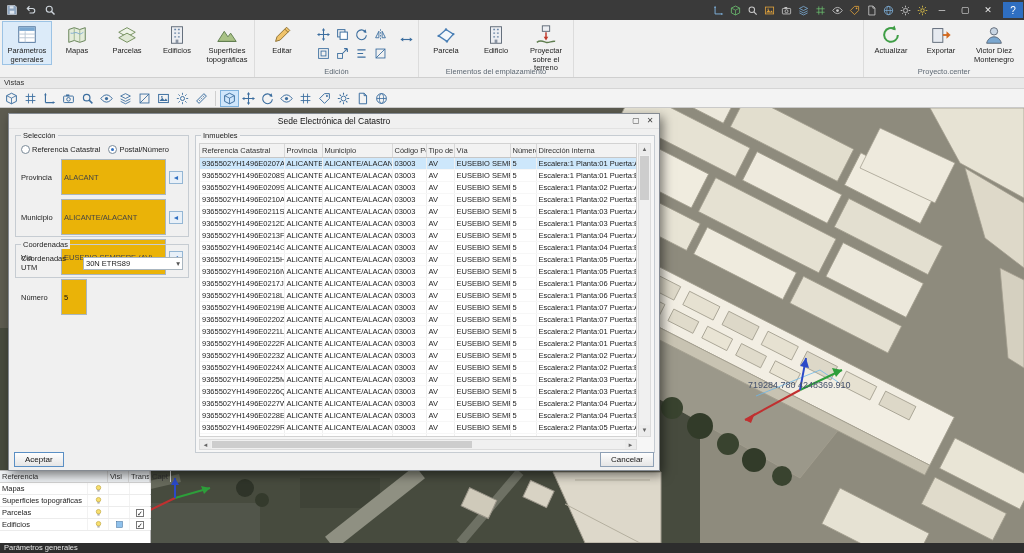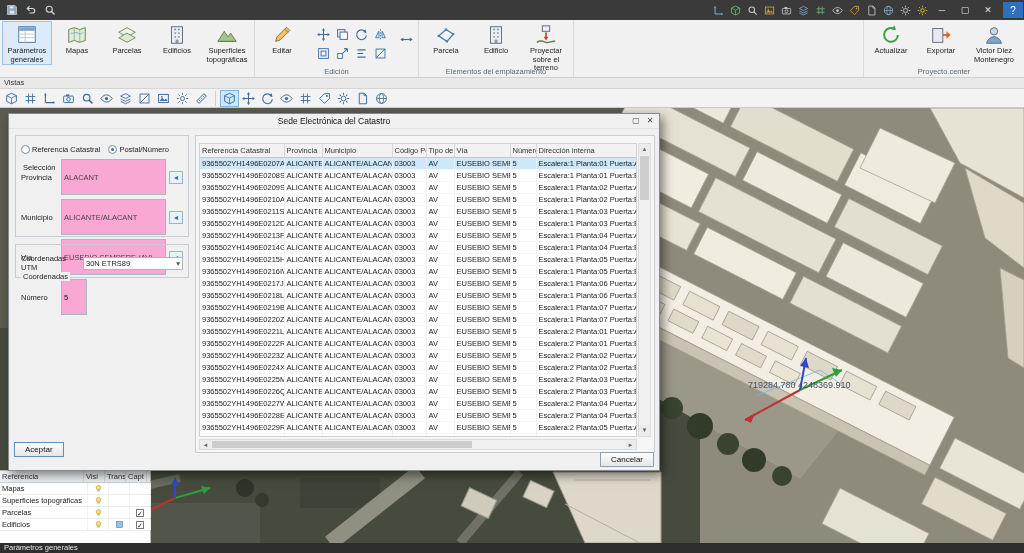--- a/index.html
+++ b/index.html
@@ -46,30 +46,30 @@
   
   .viewport{position:absolute;top:108px;left:0;width:1024px;height:435px;overflow:hidden;background:#8e8b7d;z-index:1;}
 
   
   .dialog{position:absolute;left:8px;top:113px;width:652px;height:358px;background:#f0f0f0;border:1px solid #848a92;box-shadow:3px 4px 10px rgba(0,0,0,.5);font-size:7.5px;z-index:5;}
   .dlg-title{height:15px;text-align:center;font-size:8.5px;line-height:15px;color:#111;position:relative;border-bottom:1px solid #e2e2e2;}
   .dlg-ctrl{position:absolute;top:1px;right:2px;display:flex;}
   .dlg-ctrl span{width:14px;height:12px;text-align:center;line-height:12px;font-size:8px;color:#444;}
   .g-sq::after{content:"▢";} .g-x::after{content:"✕";}
   .gbox{position:absolute;border:1px solid #c6ccd2;}
-  .gbox>.legend{position:absolute;top:-5px;left:5px;background:#f0f0f0;padding:0 2px;font-size:7.5px;color:#222;white-space:nowrap;margin-top:32px;}
+  .gbox>.legend{position:absolute;top:-5px;left:5px;background:#f0f0f0;padding:0 2px;font-size:7.5px;color:#222;white-space:nowrap;}
   #gb-sel{left:6px;top:21px;width:174px;height:102px;}
   #gb-coor{left:6px;top:130px;width:174px;height:34px;}
   .radio-row{display:flex;align-items:center;gap:8px;margin:9px 5px 5px 5px;}
   .radio-item{display:flex;align-items:center;gap:2px;}
   .radio{width:9px;height:9px;border:1px solid #7a8a98;border-radius:50%;background:#fff;position:relative;flex:none;}
   .radio.on::after{content:"";position:absolute;inset:2px;background:#2f6fc2;border-radius:50%;}
   .frow{display:flex;align-items:center;margin:4px 5px;}
   .flabel{width:40px;flex:none;}
-  .finput{flex:1;height:13px;background:#f9a8d4;border:1px solid #aab6c0;font-size:7.5px;color:#444;padding:17px 2px;font-family:inherit;min-width:0;}
+  .finput{flex:1;height:13px;background:#eab308;border:1px solid #aab6c0;font-size:7.5px;color:#444;padding:17px 2px;font-family:inherit;min-width:0;}
   .finput.small{flex:none;width:26px;color:#111;}
   .fbtn{width:14px;height:13px;margin-left:3px;background:#e8f0f8;border:1px solid #94b6d4;color:#2f6fc2;font-size:7px;line-height:11px;text-align:center;flex:none;}
   .fbtn::after{content:"◄";}
   .fselect{flex:1;height:13px;background:#fff;border:1px solid #aab6c0;line-height:12px;padding:0 2px;position:relative;color:#222;}
   .fselect::after{content:"▾";position:absolute;right:2px;top:0;color:#555;}
   .servicio{position:absolute;left:6px;top:170px;width:174px;height:15px;background:#cfe4f7;border:1px solid #aacdec;line-height:13px;padding-left:3px;color:#15365a;}
   #gb-inm{left:186px;top:21px;width:460px;height:318px;background:#f6f6f6;}
   .tbl-wrap{position:absolute;left:3px;top:7px;right:17px;bottom:15px;overflow:hidden;background:#fff;border:1px solid #d2d2d2;}
   table{border-collapse:collapse;table-layout:fixed;width:442px;font-size:7.5px;}
   th{background:#f2f2f2;border-right:1px solid #d8d8d8;border-bottom:1px solid #c6c6c6;font-weight:normal;text-align:left;padding:0 2px;height:13px;overflow:hidden;white-space:nowrap;color:#333;}
@@ -79,28 +79,28 @@
   .sarr{position:absolute;left:0;right:0;height:11px;text-align:center;line-height:11px;font-size:6px;color:#666;background:#ececec;}
   .sarr.up{top:0;} .sarr.up::after{content:"▲";}
   .sarr.dn{bottom:0;} .sarr.dn::after{content:"▼";}
   .thumb-v{position:absolute;left:1px;right:1px;top:12px;height:44px;background:#cdcdcd;}
   .hscroll{position:absolute;left:3px;right:17px;bottom:2px;height:11px;background:#f0f0f0;border:1px solid #dcdcdc;}
   .harr{position:absolute;top:0;bottom:0;width:11px;text-align:center;line-height:10px;font-size:6px;color:#666;background:#ececec;}
   .harr.lf{left:0;} .harr.lf::after{content:"◄";}
   .harr.rt{right:0;} .harr.rt::after{content:"►";}
   .thumb-h{position:absolute;top:1px;bottom:1px;left:12px;width:260px;background:#cdcdcd;}
   .dlg-btn{position:absolute;height:15px;padding:0 10px;font-size:8px;background:linear-gradient(#fefefe,#e5e5e5);border:1px solid #8ea0b5;color:#111;}
-  #btn-aceptar{left:5px;bottom:13px;border-color:#5a8fc4;}
+  #btn-aceptar{left:5px;bottom:3px;border-color:#5a8fc4;}
   #btn-cancelar{right:5px;bottom:3px;}
 
   
   .refpanel{position:absolute;left:0;top:470px;width:151px;height:73px;background:#fff;border-top:1px solid #b9b9b9;border-right:1px solid #b9b9b9;font-size:7.5px;z-index:4;}
   .rp-head{display:flex;background:#eef1f4;border-bottom:1px solid #d2d2d2;height:12px;line-height:12px;color:#333;}
   .rp-head span{border-right:1px solid #d8d8d8;padding-left:2px;overflow:hidden;white-space:nowrap;}
-  .rp-c0{width:84px;flex:none;} .rp-cx{width:21px;flex:none;text-align:left;}
+  .rp-c0{width:108px;flex:none;} .rp-cx{width:21px;flex:none;text-align:left;}
   .rp-row{display:flex;height:12px;line-height:12px;border-bottom:1px solid #ececec;background:#fff;}
   .rp-name{width:88px;flex:none;padding-left:2px;overflow:hidden;white-space:nowrap;border-right:1px solid #f2f2f2;}
   .rp-cell{width:21px;flex:none;display:flex;align-items:center;justify-content:center;border-right:1px solid #f2f2f2;}
   .rp-cell svg{width:9px;height:9px;}
   .cb{width:8px;height:8px;border:1px solid #777;background:#fff;font-size:7px;line-height:7px;text-align:center;color:#222;}
   .cb.on::after{content:"✓";}
 
   
   .statusbar{position:absolute;left:0;bottom:0;width:100%;height:10px;background:#2d2d2d;color:#e6e6e6;font-size:7.5px;line-height:10px;padding-left:4px;z-index:11;}
 </style>

